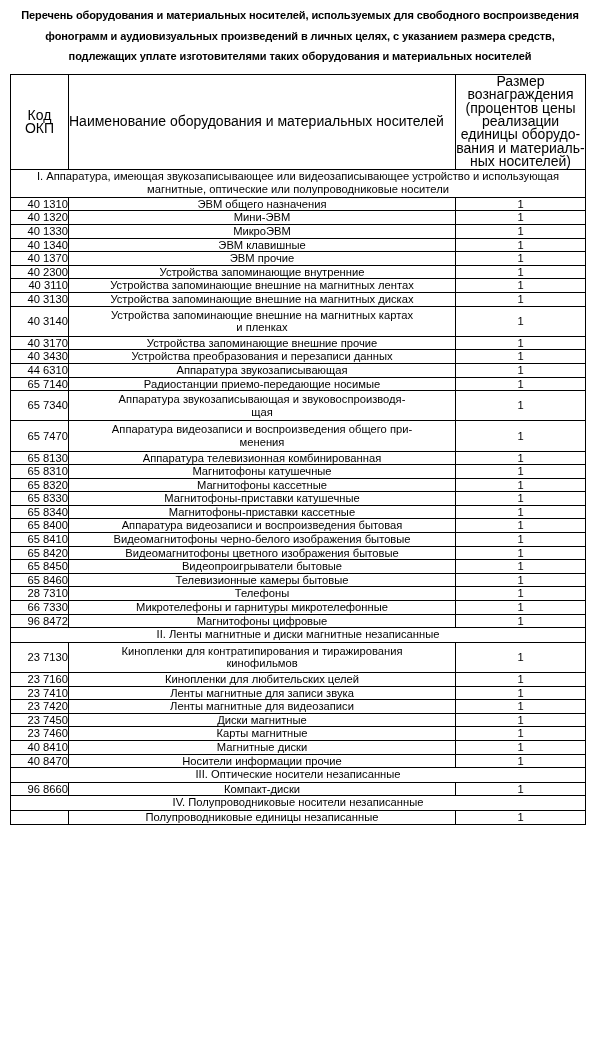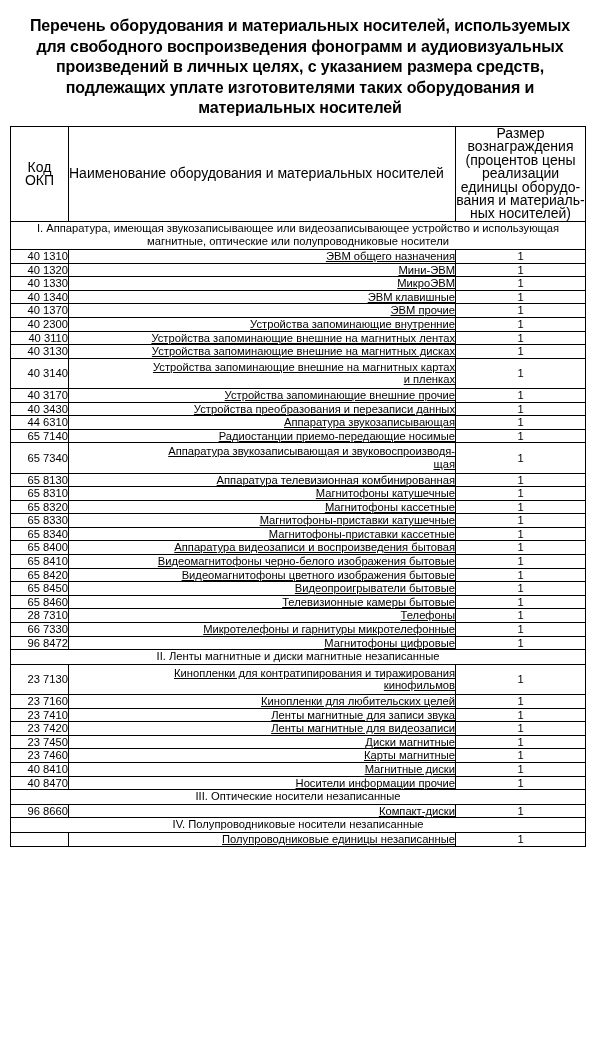--- a/index.html
+++ b/index.html
@@ -17,22 +17,22 @@
   .page {
     width: 600px;
     height: 1055px;
     position: relative;
     box-sizing: border-box;
   }
 
   
   .doc-title {
     margin: 0;
-    padding: 16px 14px 0 14px;
-    font-size: 16px;
+    padding: 5px 14px 0 14px;
+    font-size: 11px;
     line-height: 20.6px;
     font-weight: bold;
     text-align: center;
     letter-spacing: -0.1px;
   }
 
   
   .table-wrap {
     padding: 7px 15px 0 10px;
     box-sizing: border-box;
@@ -79,23 +79,22 @@
     line-height: 13.6px;
   }
 
   
   td.code {
     text-align: right;
     padding: 1px 0 1px 4px;
     white-space: nowrap;
   }
   td.name {
-    text-align: right;
+    text-align: center;
     padding: 1px 3px 1px 5px;
-    text-decoration: underline;
   }
   td.rate {
     text-align: center;
     padding: 1px 0;
   }
   tr.two-line td.code,
   tr.two-line td.name,
   tr.two-line td.rate {
     padding-top: 2px;
     padding-bottom: 2px;
@@ -209,20 +208,28 @@
             <td class="rate">1</td>
           </tr>
           <tr class="two-line">
             <td class="code">65 7340</td>
             <td class="name">
               <span class="wrap2">Аппаратура звукозаписывающая и звуковоспроизводя-</span>
               <span class="wrap2">щая</span>
             </td>
             <td class="rate">1</td>
           </tr>
+          <tr class="two-line">
+            <td class="code">65 7470</td>
+            <td class="name">
+              <span class="wrap2">Аппаратура видеозаписи и воспроизведения общего при-</span>
+              <span class="wrap2">менения</span>
+            </td>
+            <td class="rate">1</td>
+          </tr>
           <tr>
             <td class="code">65 8130</td>
             <td class="name">Аппаратура телевизионная комбинированная</td>
             <td class="rate">1</td>
           </tr>
           <tr>
             <td class="code">65 8310</td>
             <td class="name">Магнитофоны катушечные</td>
             <td class="rate">1</td>
           </tr>

